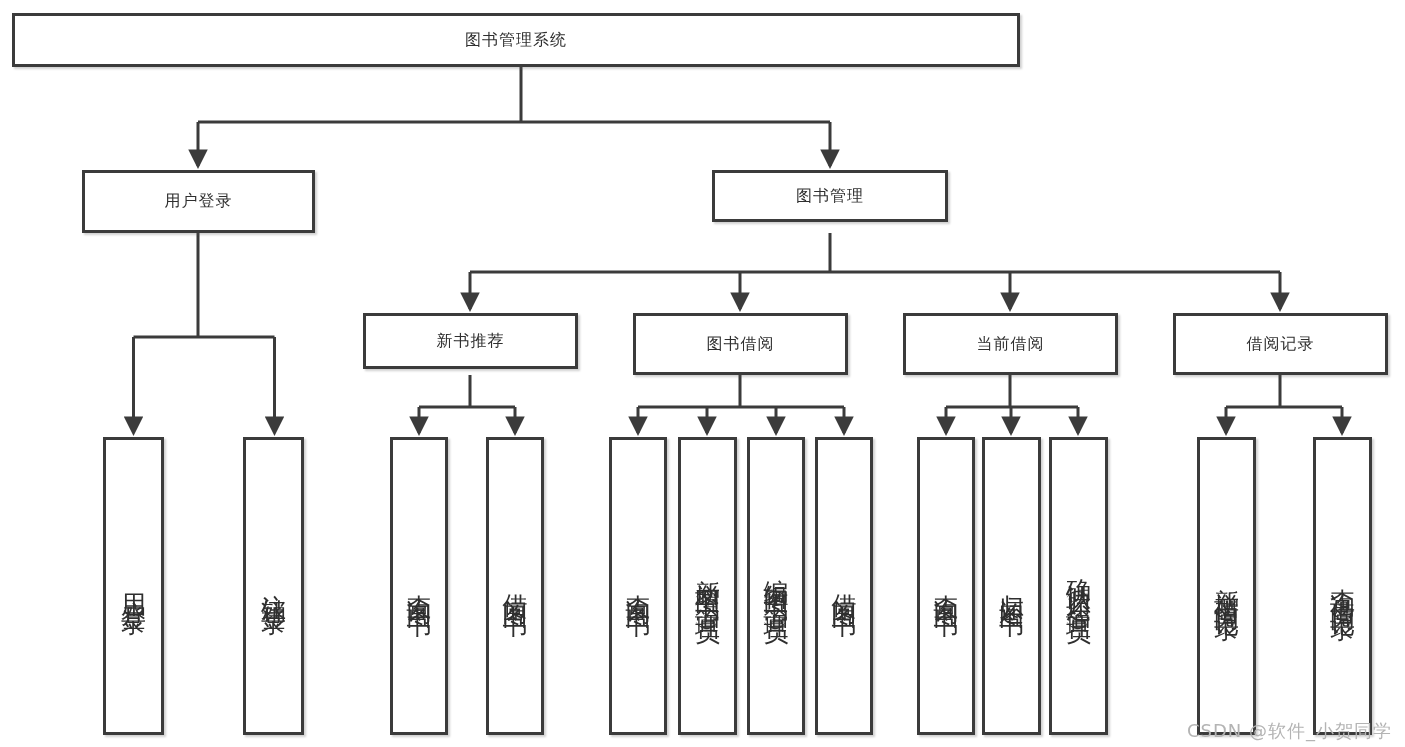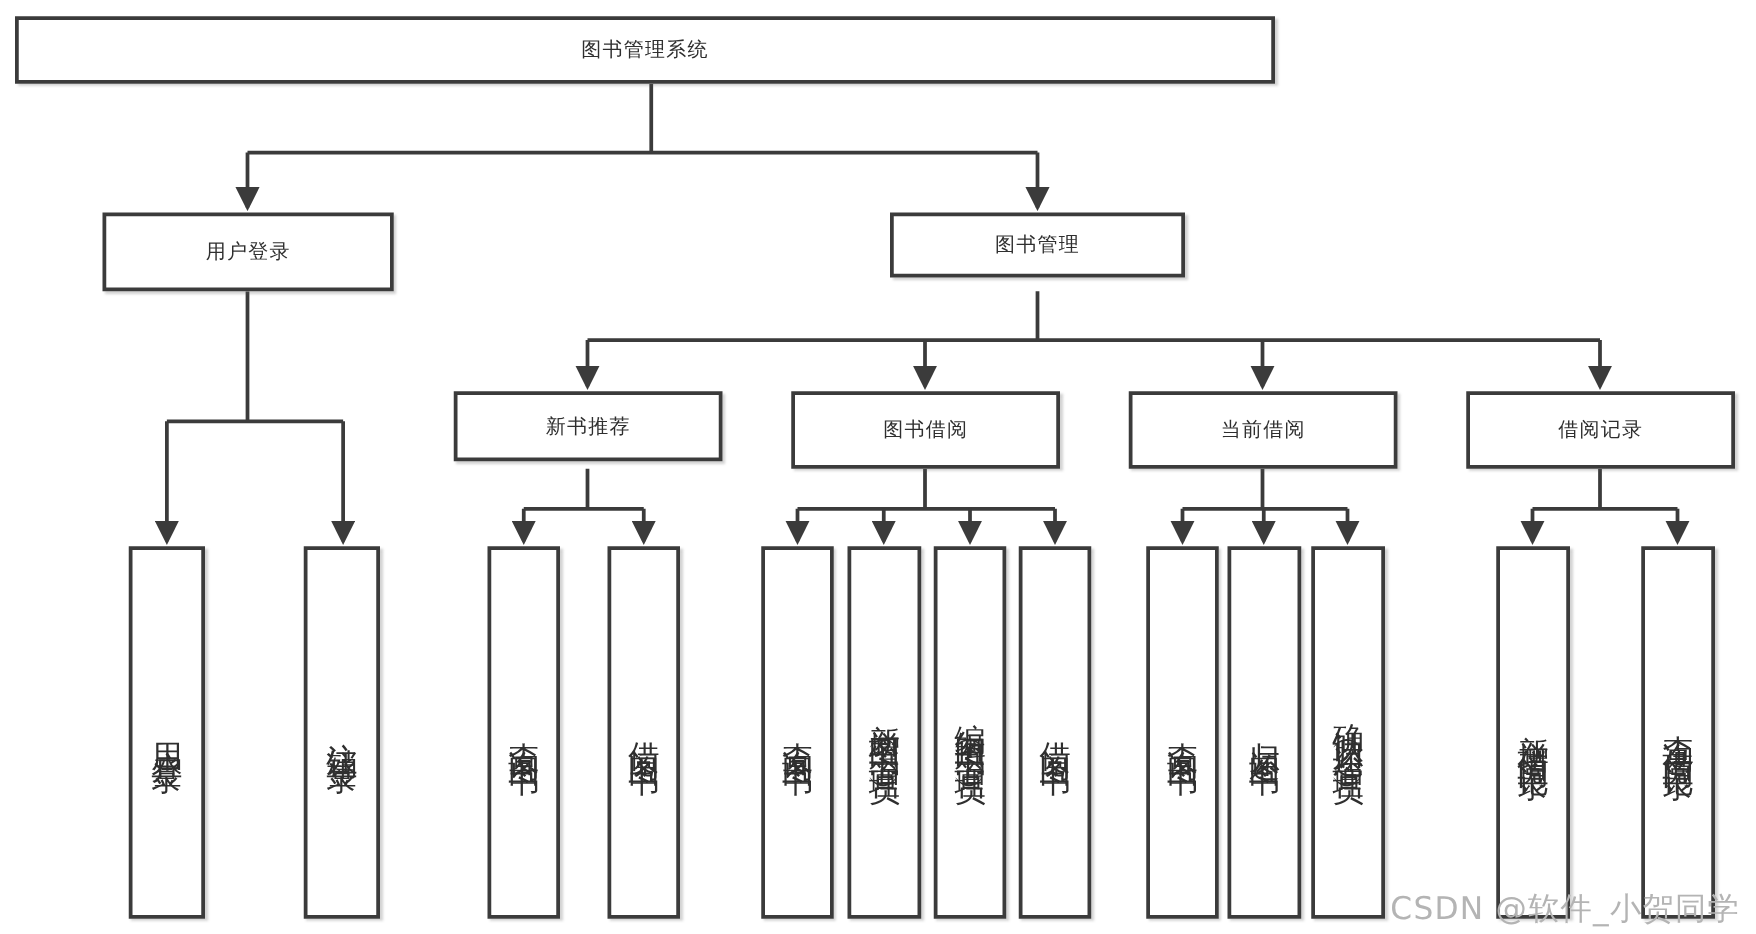--- a/index.html
+++ b/index.html
@@ -26,21 +26,21 @@
   }
   .hbox{font-size:16px;letter-spacing:1px;white-space:nowrap;text-align:center;}
   .vbox{
     writing-mode:vertical-rl;
     text-orientation:mixed;
     font-size:25px;line-height:1;letter-spacing:6px;
     white-space:nowrap;
   }
   .watermark{
     position:absolute;right:13px;bottom:4px;
-    font-size:25px;color:var(--wm);
+    font-size:18px;color:var(--wm);
     letter-spacing:1px;white-space:nowrap;
   }
 </style>
 </head>
 <body>
 
 <div class="canvas">
 
   <svg class="connectors" width="1405" height="747" viewBox="0 0 1405 747" xmlns="http://www.w3.org/2000/svg">
     <defs>

